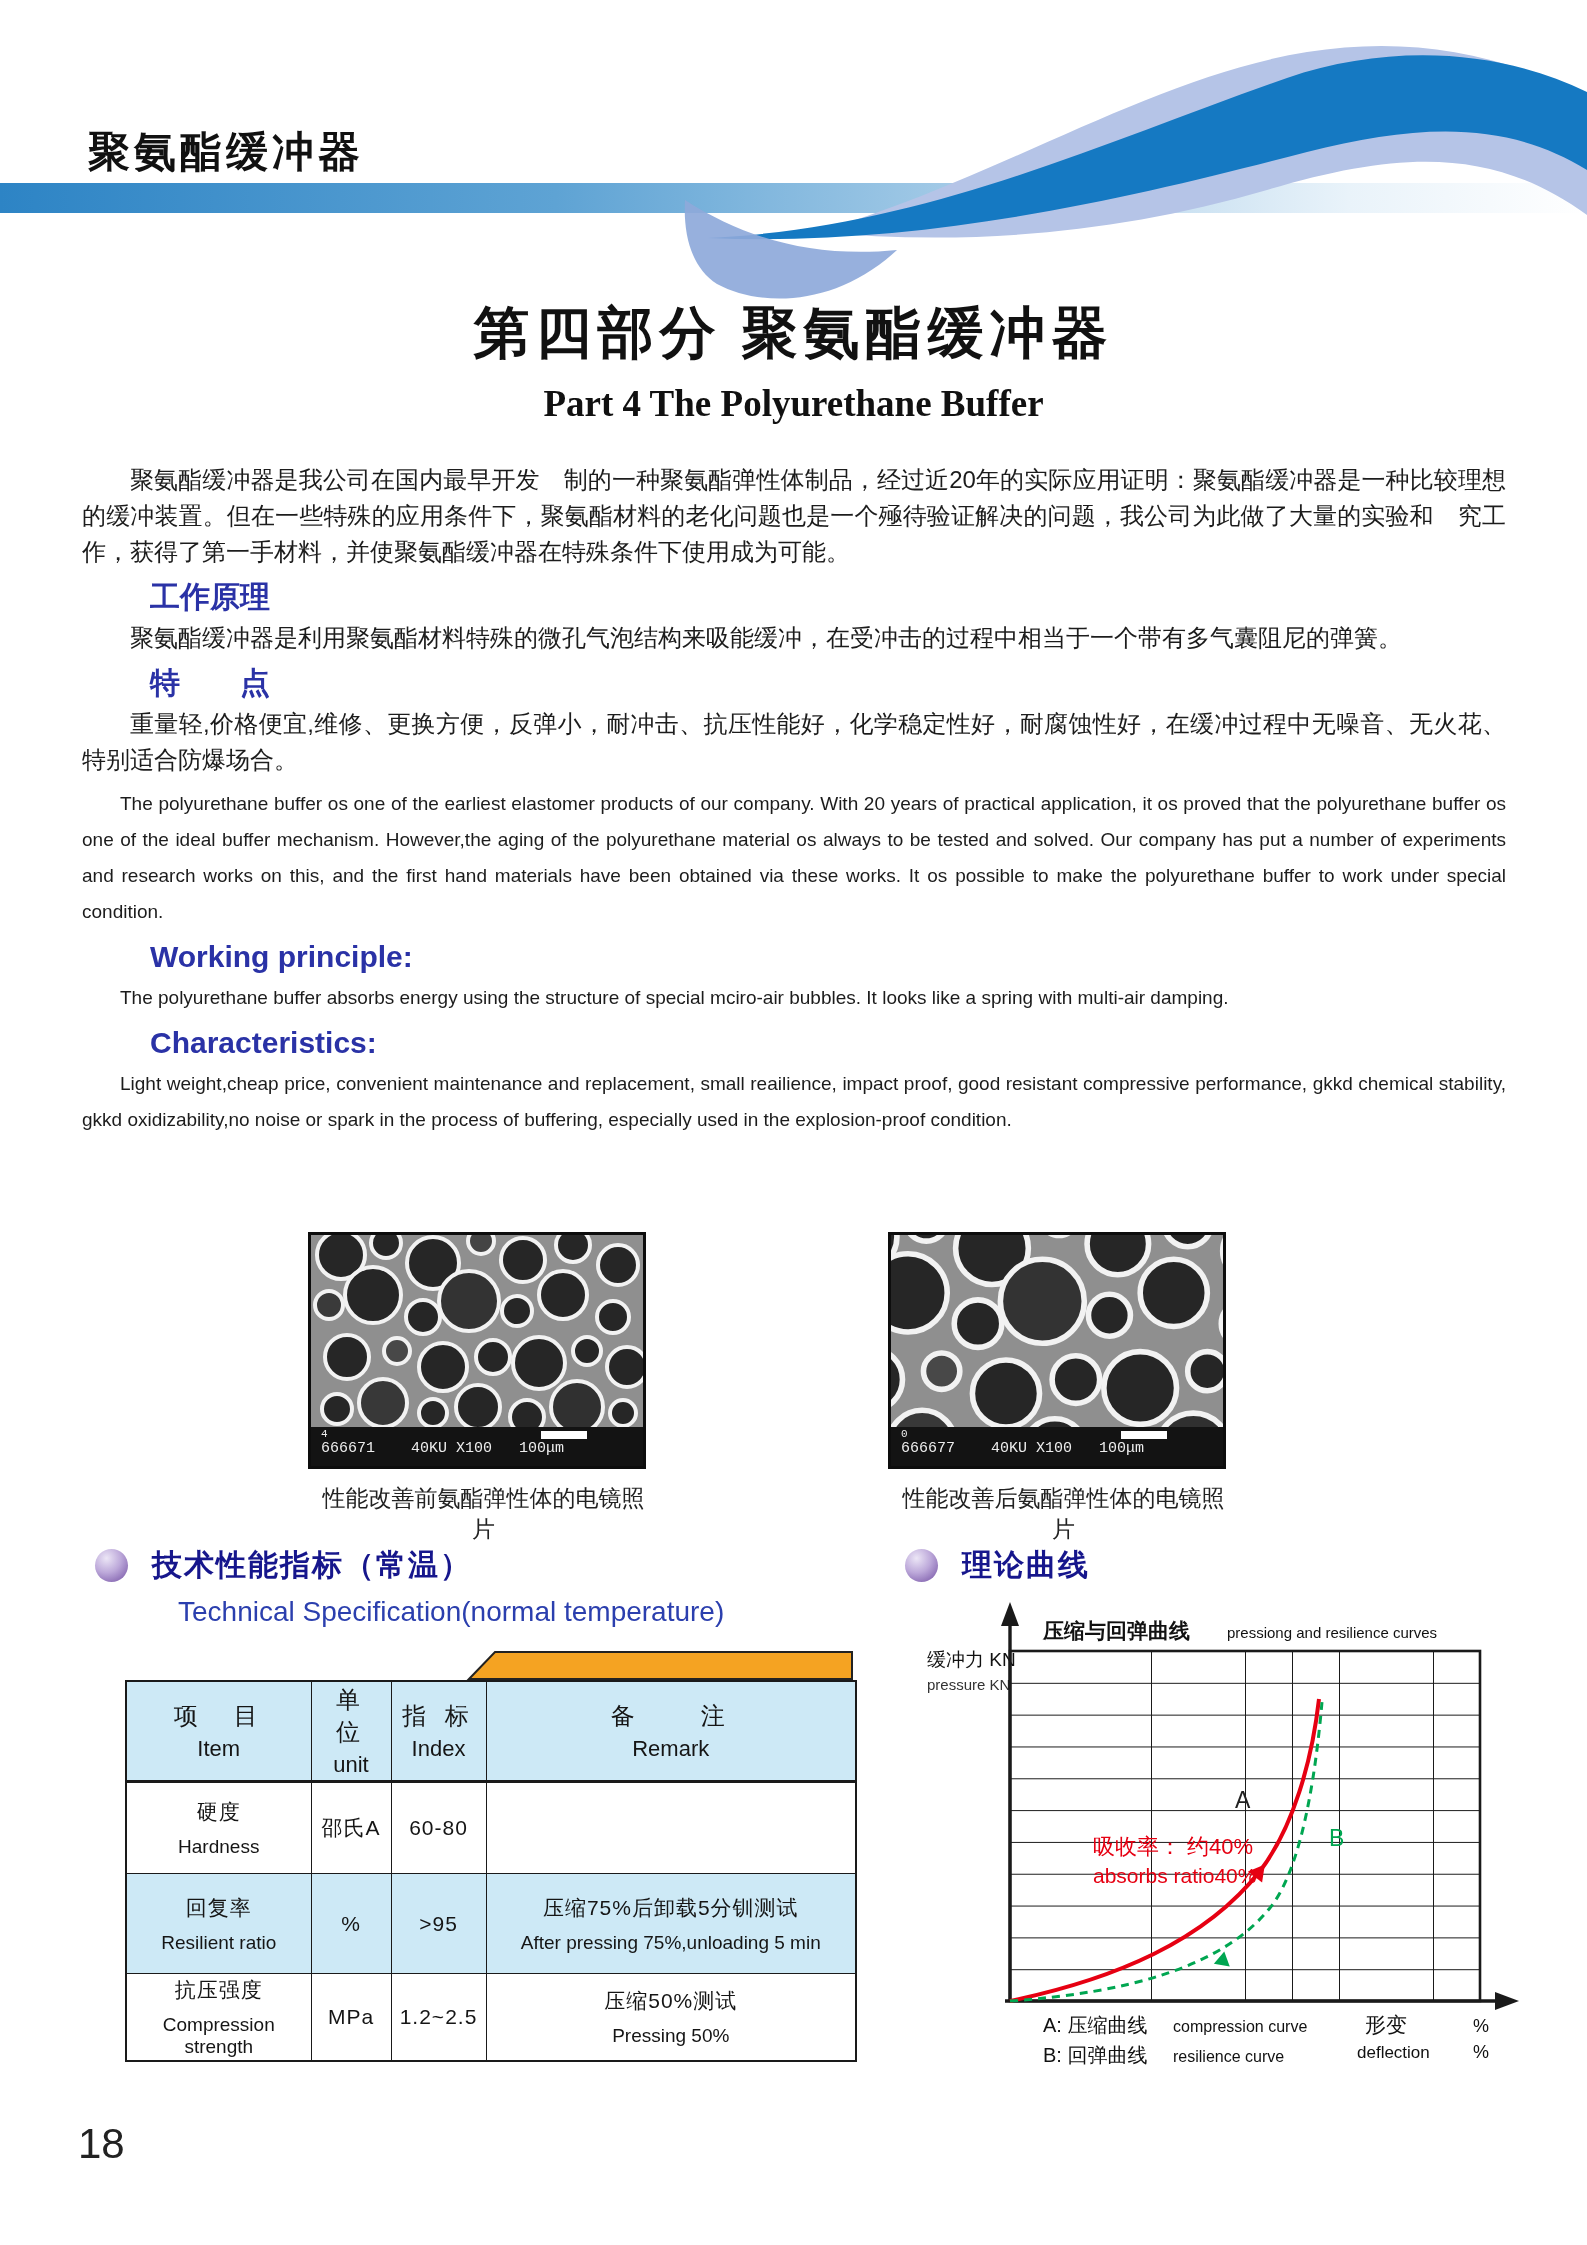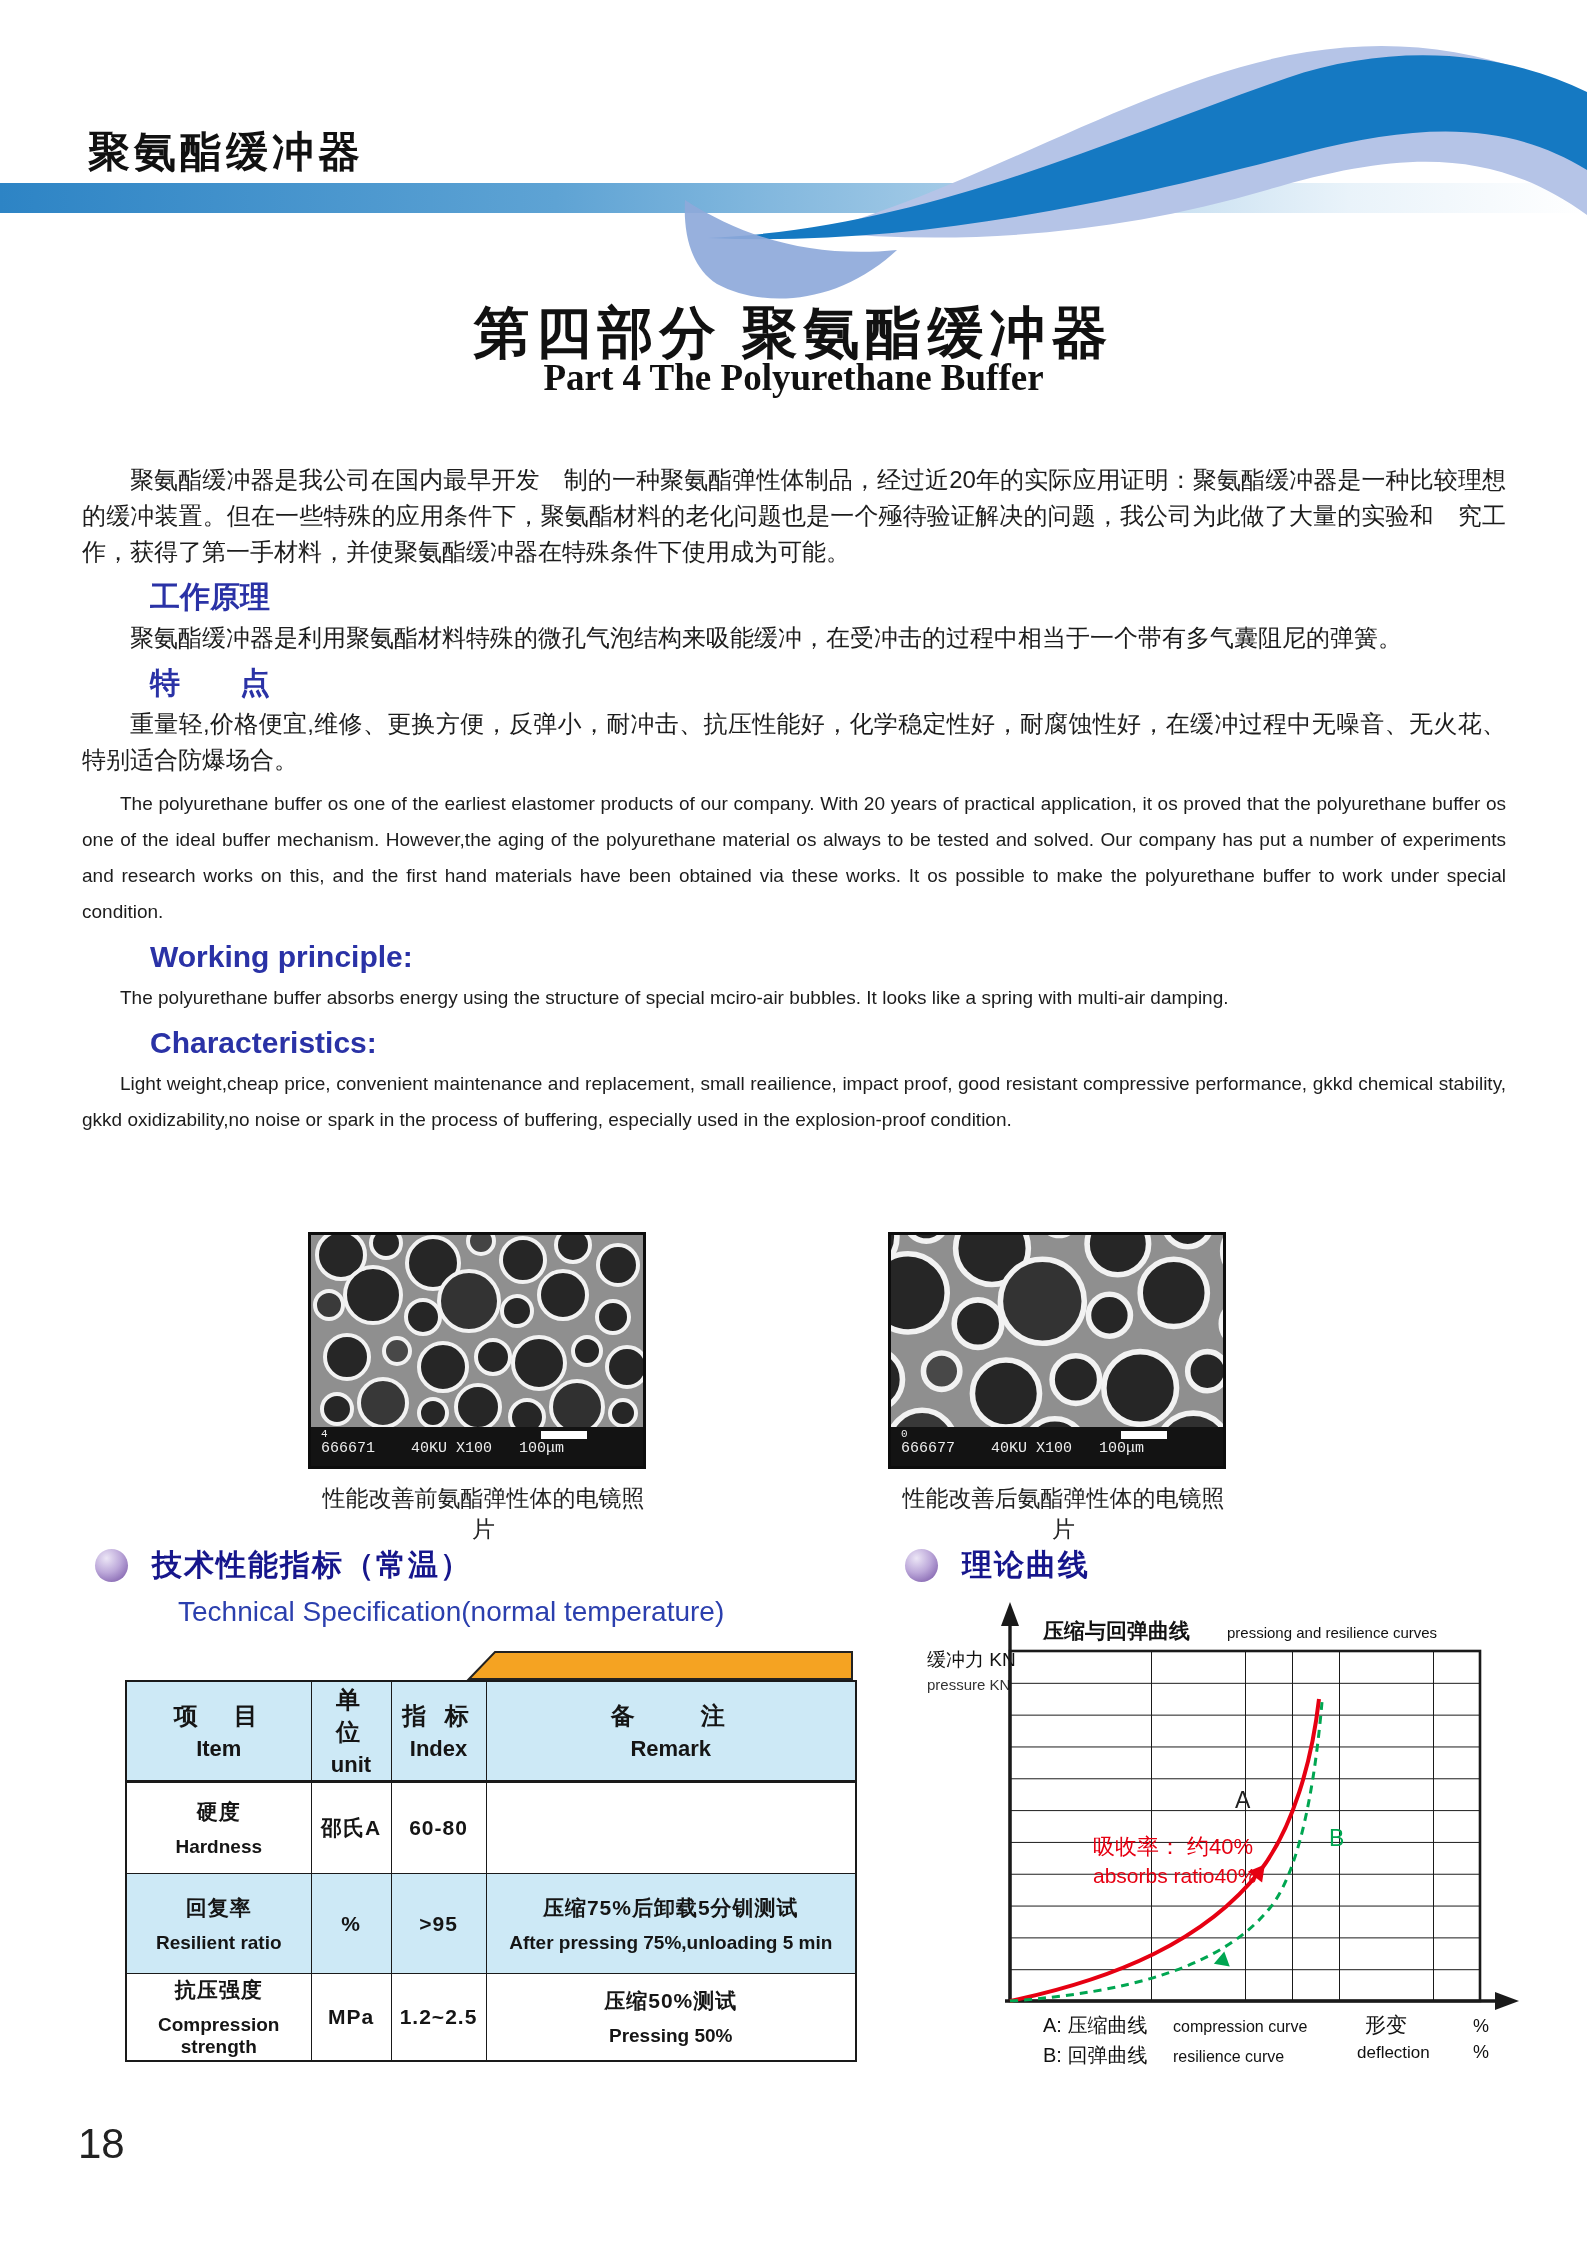--- a/index.html
+++ b/index.html
@@ -9,21 +9,21 @@
   
   .band{position:absolute;top:183px;left:0;width:100%;height:30px;
         background:linear-gradient(to right,#2d84c5 0%,#5ea3d4 35%,#a8cde8 62%,#e9f3fa 85%,#ffffff 100%);}
   .swoosh{position:absolute;top:0;right:0;width:920px;height:310px;}
   .doc-title{position:absolute;left:88px;top:124px;font-family:"Liberation Serif","DejaVu Serif",serif;
              font-weight:bold;font-size:42px;letter-spacing:4px;color:#111;}
 
   
   .main-title-cn{position:absolute;top:296px;left:0;width:100%;text-align:center;
                  font-family:"Liberation Serif","DejaVu Serif",serif;font-weight:bold;font-size:56px;letter-spacing:6px;color:#111;}
-  .main-title-en{position:absolute;top:356px;left:0;width:100%;text-align:center;
+  .main-title-en{position:absolute;top:382px;left:0;width:100%;text-align:center;
                  font-family:"Liberation Serif","DejaVu Serif",serif;font-weight:bold;font-size:37px;color:#111;}
 
   
   .flow{position:absolute;left:82px;top:462px;width:1424px;}
   .para{font-size:24px;line-height:36px;text-align:justify;text-indent:2em;margin:0;color:#1c1c1c;}
   .para.en{font-size:19px;}
   .h-cn{font-size:30px;font-weight:bold;color:#2a32a6;margin:10px 0 6px 68px;line-height:34px;}
   .h-en{font-size:30px;font-weight:bold;color:#2a32a6;margin:10px 0 6px 68px;line-height:34px;}
   .mt{margin-top:8px;}
 
@@ -43,21 +43,21 @@
 
   
   .sec-head{position:absolute;display:flex;align-items:center;}
   .bullet{width:33px;height:33px;border-radius:50%;flex:0 0 auto;
           background:radial-gradient(circle at 35% 28%,#ece6f6,#bda9da 45%,#8f72b8 78%,#77599f);}
   .sec-head .t{margin-left:24px;font-size:30px;font-weight:bold;color:#16168c;letter-spacing:2px;}
   .spec-sub{position:absolute;left:178px;top:1596px;font-size:28px;color:#2b3fae;}
 
   
   .tab-banner{position:absolute;left:125px;top:1650px;}
-  table.spec{position:absolute;left:125px;top:1680px;border-collapse:collapse;table-layout:fixed;width:730px;font-weight:bold;}
+  table.spec{position:absolute;left:125px;top:1680px;border-collapse:collapse;table-layout:fixed;width:730px;}
   table.spec td{border:1.5px solid #1a1a1a;text-align:center;vertical-align:middle;padding:2px 4px;}
   table.spec tr.hd td{border-bottom:3px solid #1a1a1a;}
   table.spec{border:2.5px solid #1a1a1a;}
   .c-blue{background:#cde9f6;}
   .c-white{background:#ffffff;}
   .cellcn{font-size:21px;color:#151515;letter-spacing:1px;}
   .cellen{font-size:19px;color:#151515;margin-top:10px;}
   tr.hd .cellcn{font-size:24px;letter-spacing:6px;}
   tr.hd .cellen{font-size:22px;margin-top:4px;}
   .r-h{height:78px;}

